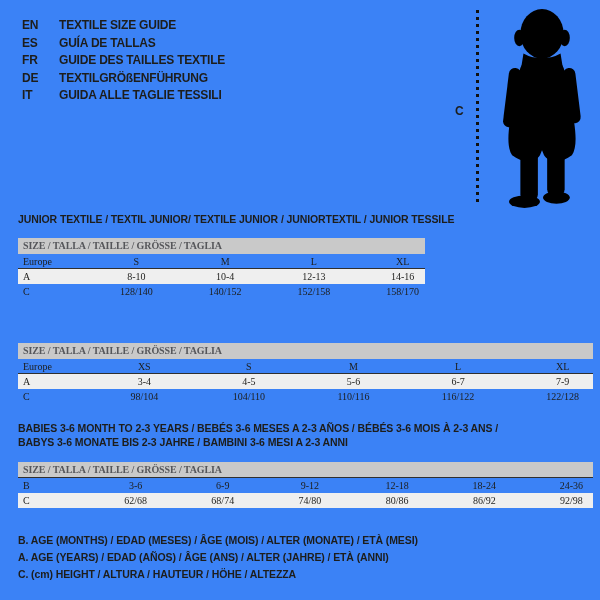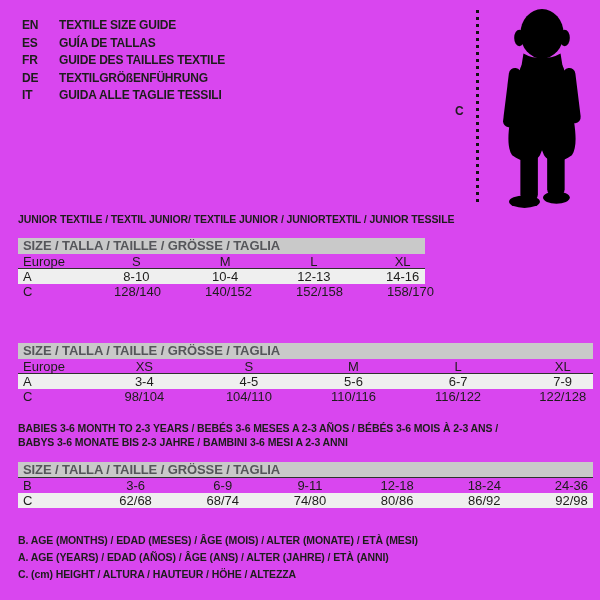--- a/index.html
+++ b/index.html
@@ -1,34 +1,34 @@
 <!DOCTYPE html>
 <html><head>
 <meta charset="utf-8">
 <style>
   * { margin:0; padding:0; box-sizing:border-box; }
   html,body { width:600px; height:600px; }
   body { background:#ffffff; font-family:"Liberation Sans", sans-serif; color:#1d1d1b; }
-  .page { position:relative; width:600px; height:600px; background:#d946ef; overflow:hidden; }
+  .page { position:relative; width:600px; height:600px; background:#3b82f6; overflow:hidden; }
 
   
   .lang-block { position:absolute; top:17px; left:22px; }
   .lang-row { display:flex; line-height:17.5px; font-size:12px; font-weight:700; letter-spacing:-0.2px; }
   .lang-code { width:37px; }
 
   
   .figure-area { position:absolute; top:6px; left:450px; width:148px; height:208px; }
   .dashed-line { position:absolute; left:26px; top:4px; width:3px; height:196px;
     background:repeating-linear-gradient(to bottom, #111 0px, #111 3px, transparent 3px, transparent 7px); }
   .c-label { position:absolute; left:5px; top:98px; font-size:12px; font-weight:700; }
   .baby-svg { position:absolute; left:40px; top:0; }
 
   
   .sec-title { position:absolute; left:18px; font-size:10.5px; font-weight:700; letter-spacing:-0.1px; line-height:14px; }
-  .tbl { position:absolute; left:18px; font-size:13px; }
+  .tbl { position:absolute; left:18px; font-size:10px;font-family:Liberation Serif, serif; }
   .size-bar { background:#c9c9c9; color:#55565a; font-weight:700; height:16px; line-height:16px; padding-left:5px; letter-spacing:-0.1px; }
   .row { display:flex; height:15px; line-height:15px;gap:44px; }
   .row.rule { border-bottom:1.5px solid #2f2f2f; }
   .size-bar.rule { border-bottom:1.5px solid #2f2f2f; }
   .row.alt { background:#efefef; }
   .cell { flex:1; text-align:center; }
   .cell.lbl { flex:0 0 52px; text-align:left; padding-left:5px; }
 
   .t-junior { width:407px; }
   .t-wide { width:575px; }
@@ -143,21 +143,21 @@
   <h2 class="sec-title" style="top:421px;">
     <div>BABIES 3-6 MONTH TO 2-3 YEARS / BEBÉS 3-6 MESES A 2-3 AÑOS / BÉBÉS 3-6 MOIS À 2-3 ANS /</div>
     <div>BABYS 3-6 MONATE BIS 2-3 JAHRE / BAMBINI 3-6 MESI A 2-3 ANNI</div>
   </h2>
   <div class="tbl t-wide" style="top:462px;">
     <div class="size-bar rule">SIZE / TALLA / TAILLE / GRÖSSE / TAGLIA</div>
     <div class="row">
       <span class="cell lbl">B</span>
       <span class="cell">3-6</span>
       <span class="cell">6-9</span>
-      <span class="cell">9-11</span>
+      <span class="cell">9-12</span>
       <span class="cell">12-18</span>
       <span class="cell">18-24</span>
       <span class="cell">24-36</span>
     </div>
     <div class="row alt">
       <span class="cell lbl">C</span>
       <span class="cell">62/68</span>
       <span class="cell">68/74</span>
       <span class="cell">74/80</span>
       <span class="cell">80/86</span>

